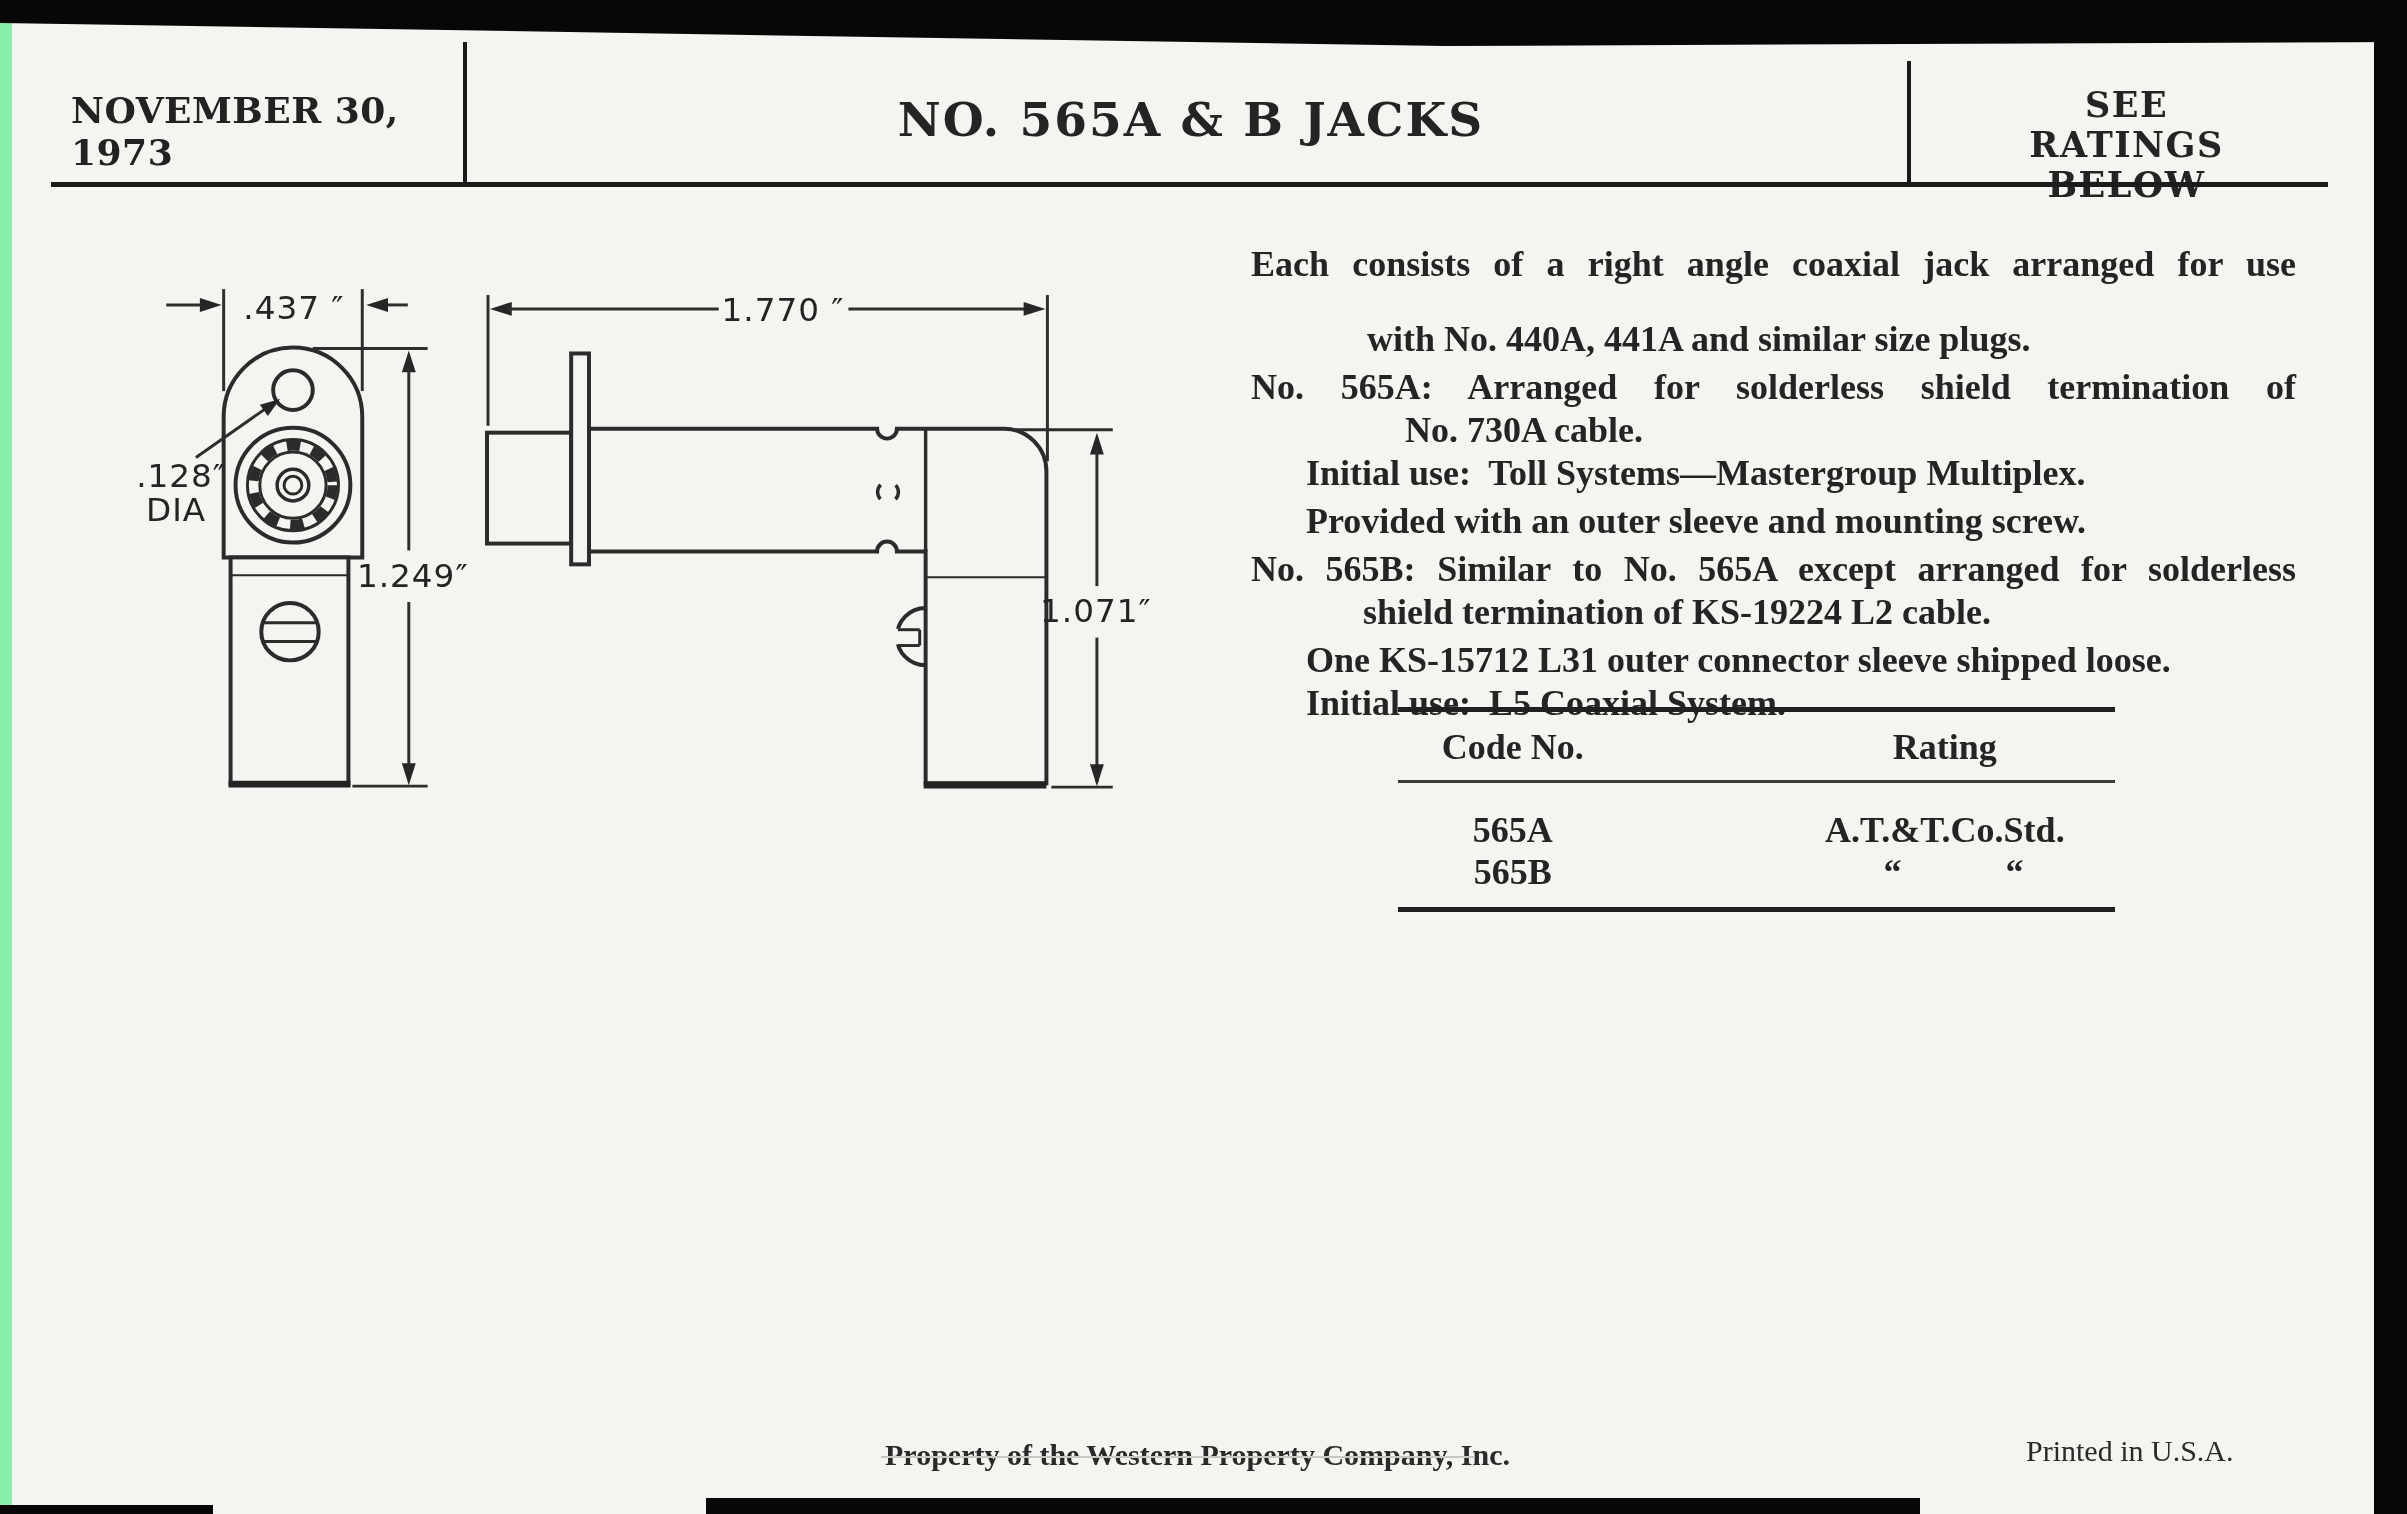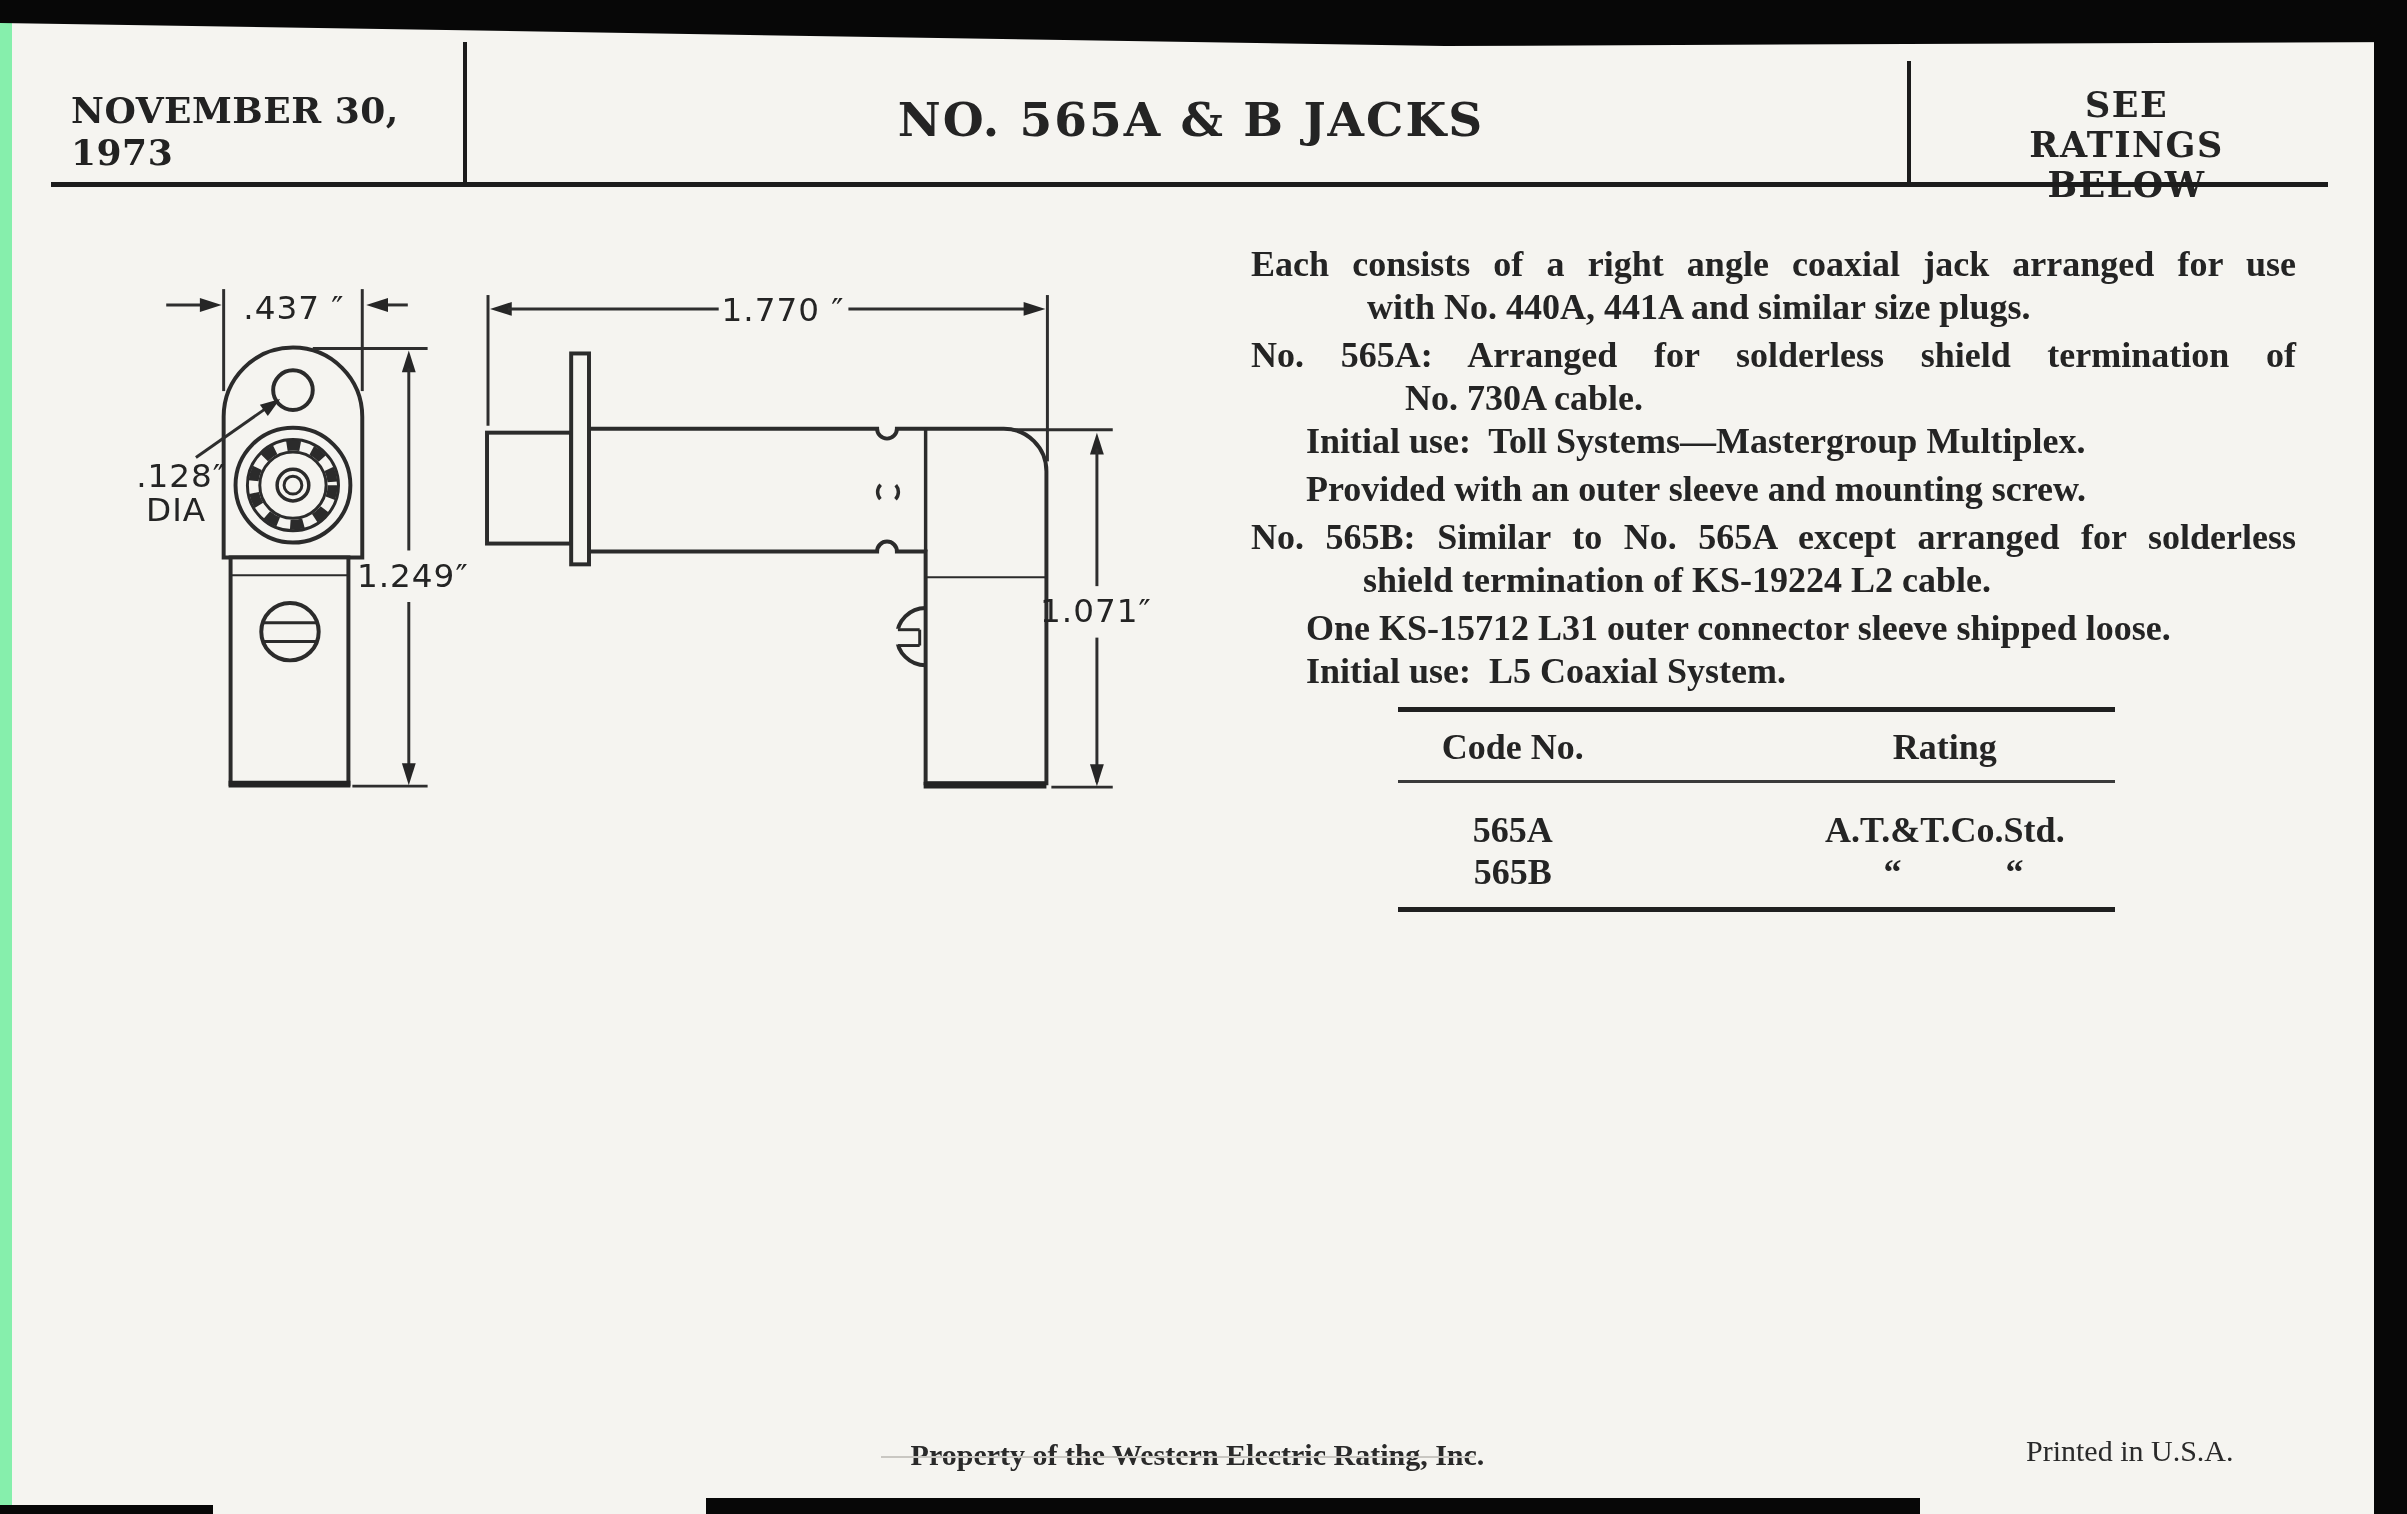--- a/index.html
+++ b/index.html
@@ -37,21 +37,21 @@
   #ratings-note { left:1990px; top:85px; width:273px; text-align:center;
     font-family:"DejaVu Serif", serif; font-weight:bold; font-size:35px;
     line-height:40px; letter-spacing:1.5px; color:#242424; }
   #header-rule { left:51px; top:182px; width:2277px; height:5px; background:#1c1c1c; }
 
   
   #description { left:1251px; top:243px; width:1045px;
     font-weight:bold; font-size:36px; line-height:43px; color:#242424; }
   #description .ln { white-space:pre-wrap; }
   #description .just { white-space:normal; text-align:justify; text-align-last:justify; }
-  #description .ind117 { padding-left:116px; }
+  #description .ind117 { padding-left:116px;margin-top:32px; }
   #description .ind156 { padding-left:154px; }
   #description .ind113 { padding-left:112px; }
   #description .ind56  { padding-left:55px; }
   #description .gap { margin-top:5px; }
 
   
   #ratings-table { left:1398px; top:707px; width:717px; font-weight:bold;
     font-size:36px; color:#242424; }
   .rule-thick { height:5px; background:#202020; }
   .rule-thin  { height:2.5px; background:#3a3a3a; }
@@ -230,21 +230,21 @@
     <div id="tbl-row2" class="trow">
       <div class="col-code">565B</div>
       <div class="col-rating ditto-cell">
         <span class="d1">“</span>
         <span class="d2">“</span>
       </div>
     </div>
     <div id="tbl-bottom" class="rule-thick"></div>
   </div>
 
-  <div id="footer-property" class="abs">Property of the Western Electric Rating, Inc.</div>
+  <div id="footer-property" class="abs">Property of the Western Property Company, Inc.</div>
   <div id="footer-printed" class="abs">Printed in U.S.A.</div>
 
   <div id="scan-line"></div>
   <div id="edge-top" class="edge"></div>
   <div id="edge-right" class="edge"></div>
   <div id="edge-bottom-bar" class="edge"></div>
   <div id="edge-bottom-left" class="edge"></div>
 
 </div>
 

